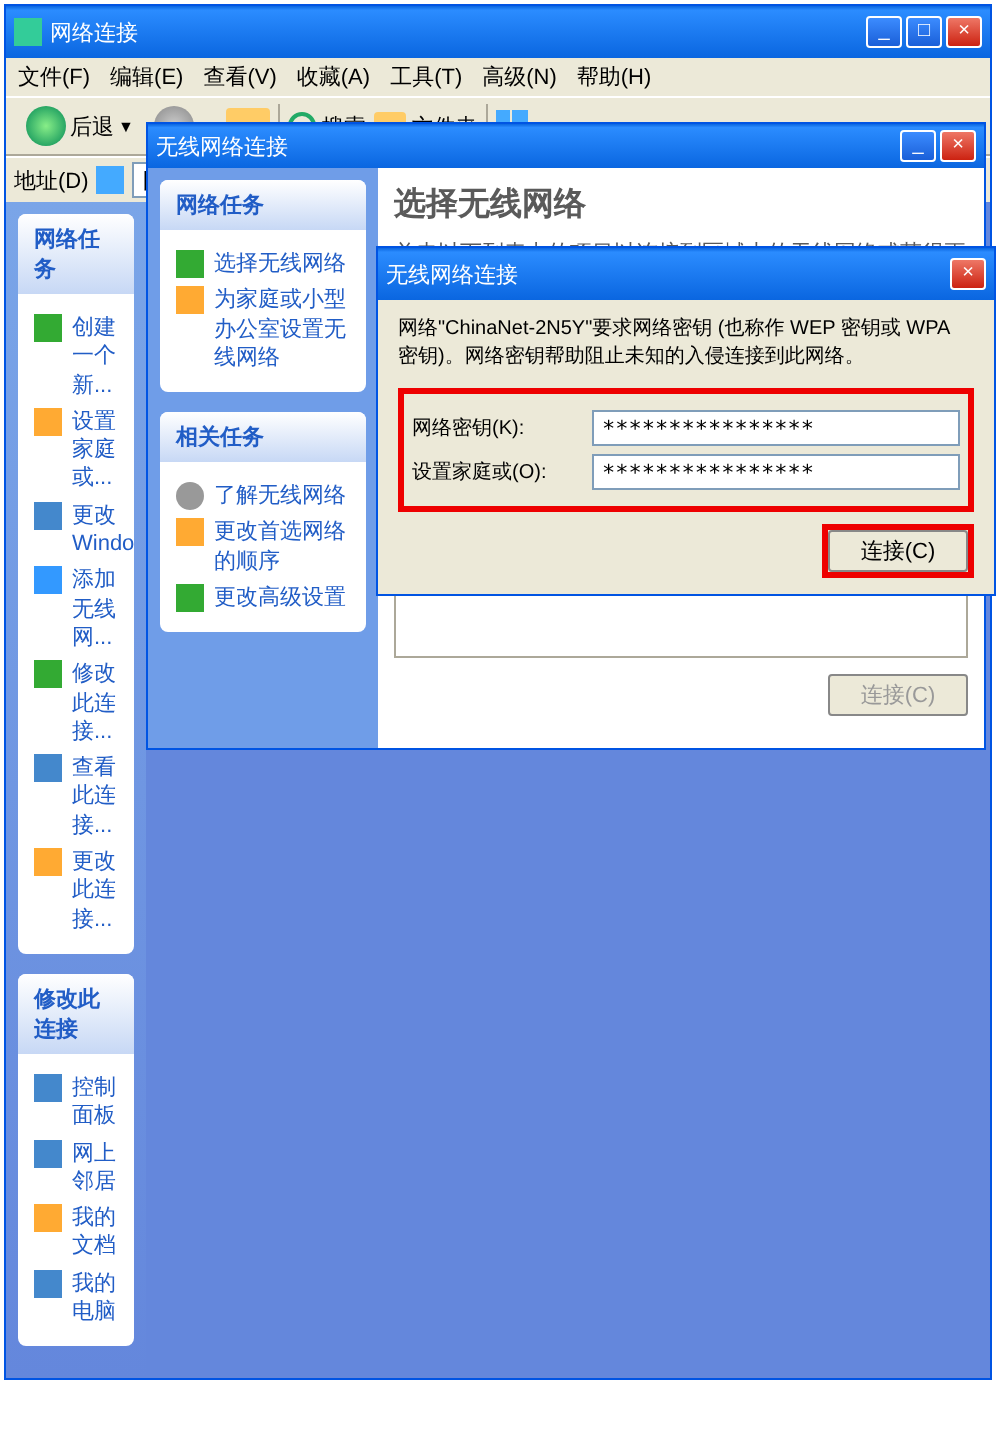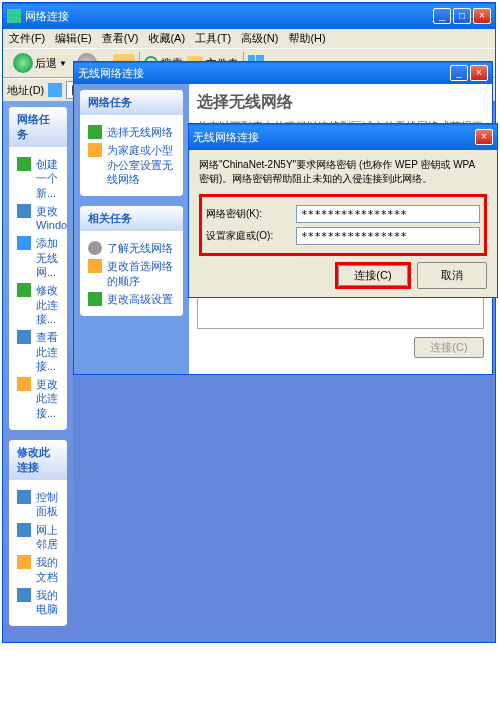--- a/index.html
+++ b/index.html
@@ -132,20 +132,24 @@
       <div class="taskbox">
         <div class="taskbox-h">
               <span>网络任务</span>
             </div>
         <div class="taskbox-b">
           <a>
                 <i class="sicon g"></i>
                 <span>创建一个新...</span>
               </a>
           <a>
+                <i class="sicon y"></i>
+                <span>设置家庭或...</span>
+              </a>
+          <a>
                 <i class="sicon b"></i>
                 <span>更改 Window...</span>
               </a>
           <a>
                 <i class="sicon r"></i>
                 <span>添加无线网...</span>
               </a>
           <a>
                 <i class="sicon g"></i>
                 <span>修改此连接...</span>
@@ -279,21 +283,20 @@
             <label>网络密钥(K):</label>
             <input value="****************" style="">
           </div>
           <div class="pwrow">
             <label>设置家庭或(O):</label>
             <input value="****************" style="">
           </div>
         </div>
         <div class="pwbtns">
           <span class="redbox" style="display:inline-block"><button class="wbtn">连接(C)</button></span>
-          <button class="wbtn">取消</button>
         </div>
       </div>
     </div>
 
   </div>
 
 </div>
 
 </div>
 

